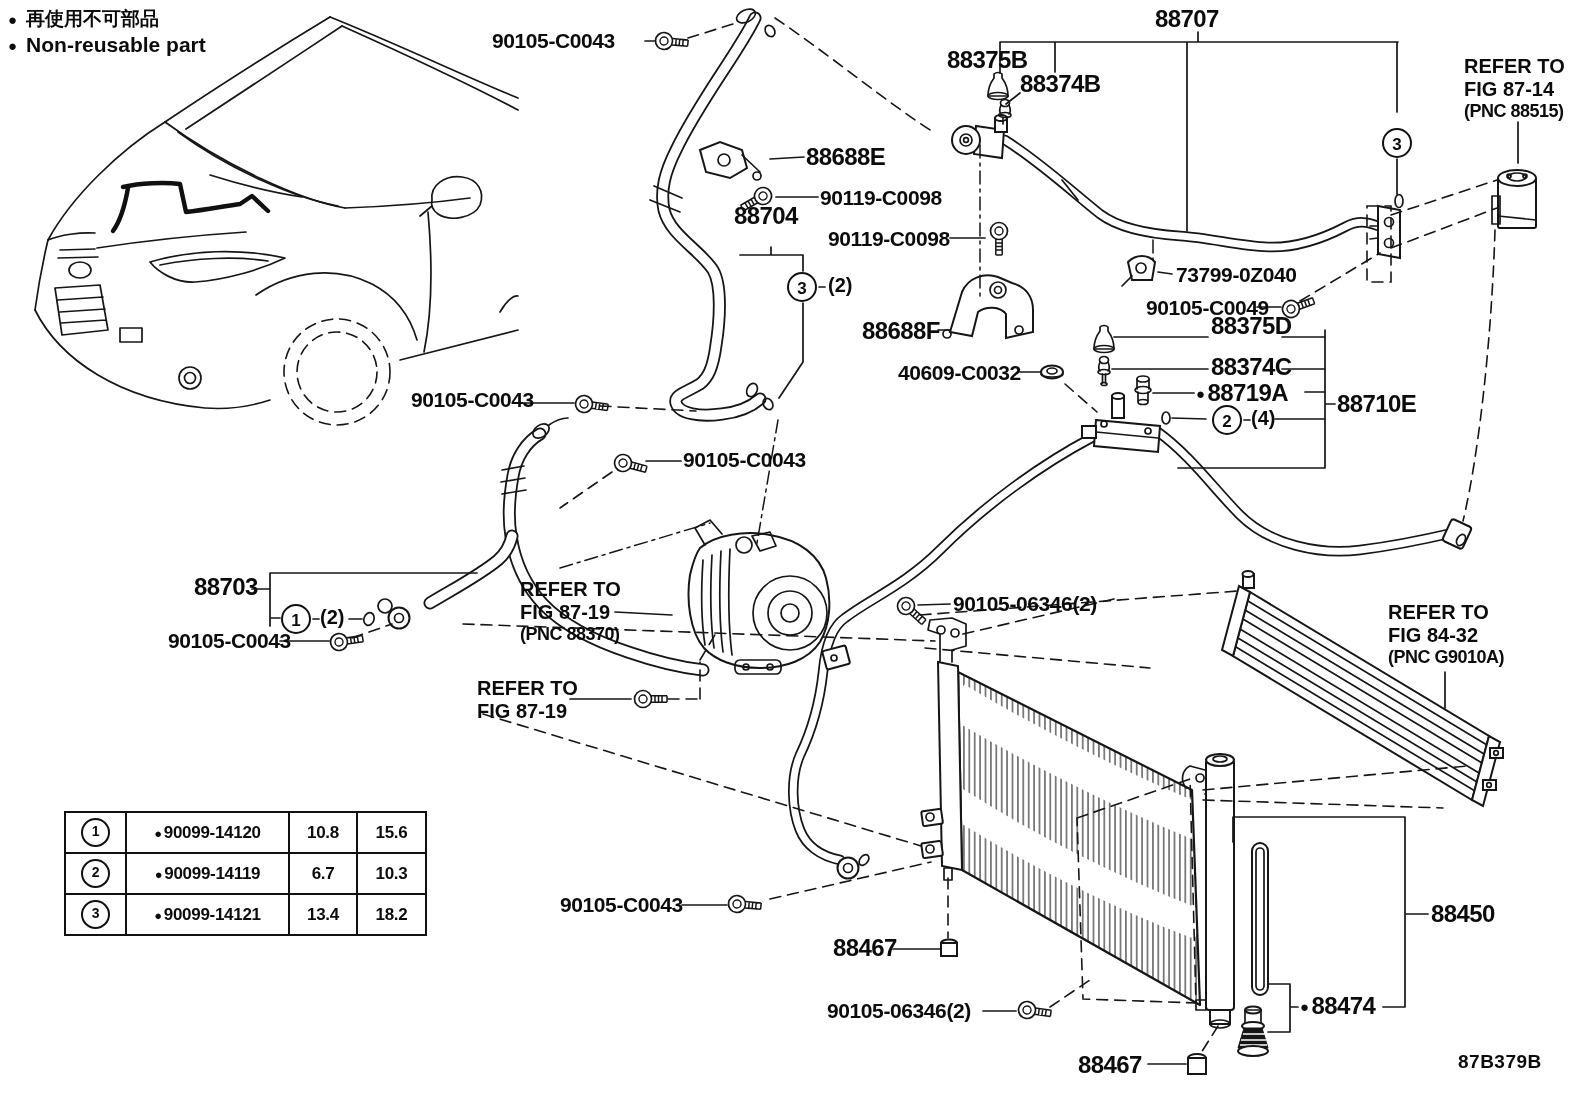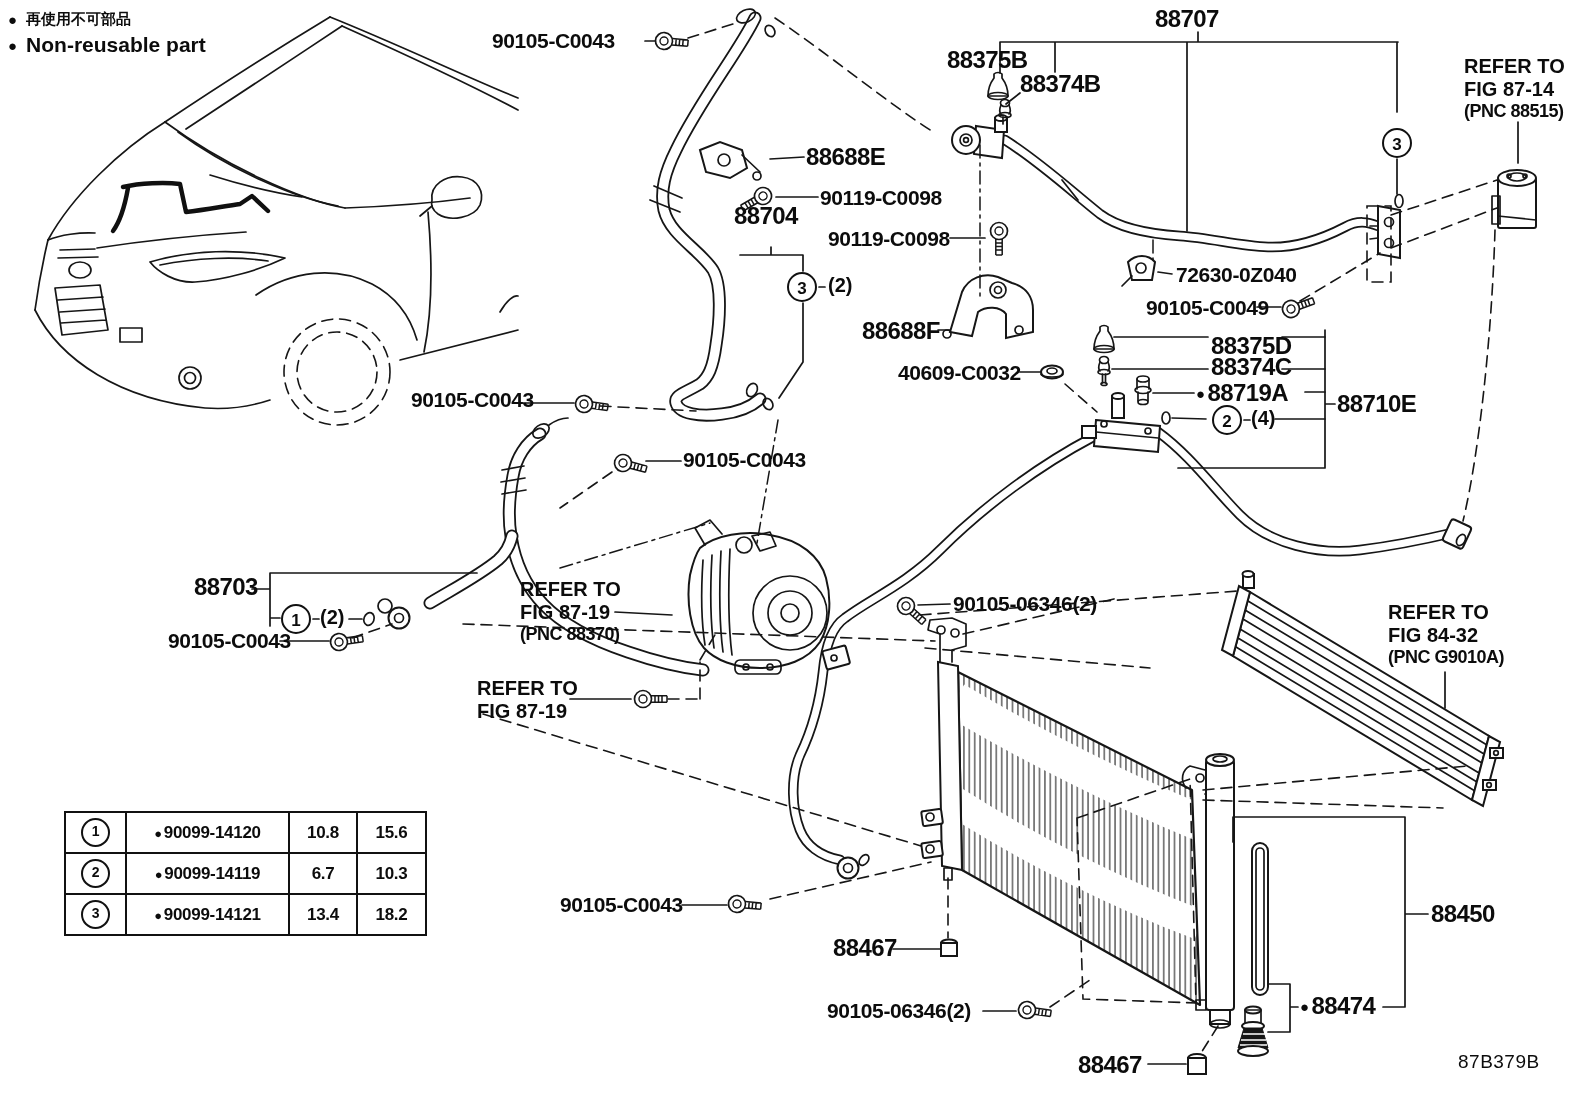--- a/index.html
+++ b/index.html
@@ -20,23 +20,23 @@
   .lg{font-size:24px;letter-spacing:-0.6px;}
   .qty{position:absolute;font-size:20px;font-weight:bold;white-space:nowrap;}
   .ref{position:absolute;font-weight:bold;white-space:nowrap;line-height:1.16;}
   .ref .r1{font-size:20px;}
   .ref .r3{font-size:18px;letter-spacing:-0.5px;}
   .co{position:absolute;width:30px;height:30px;border:2.4px solid #111;border-radius:50%;
       text-align:center;line-height:29px;font-size:17px;font-weight:bold;background:#fff;box-sizing:border-box;}
   .legend{position:absolute;left:8px;top:6px;font-weight:bold;}
   .legend .row{display:flex;align-items:center;gap:9px;height:26px;}
   .legend .dot{font-size:15px;}
-  .legend .jp{font-size:15px;}
+  .legend .jp{font-size:19px;}
   .legend .en{font-size:21px;}
-  .code{position:absolute;left:1458px;top:1051px;font-size:19px;font-weight:normal;letter-spacing:0.5px;}
+  .code{position:absolute;left:1458px;top:1051px;font-size:19px;font-weight:bold;letter-spacing:0.5px;}
   table.sizes{position:absolute;left:64px;top:811px;border-collapse:collapse;table-layout:fixed;}
   table.sizes td{border:2.2px solid #111;text-align:center;padding:0;font-weight:bold;font-size:17px;
       letter-spacing:-0.3px;background:#fff;}
   table.sizes td.nb{border:none;background:transparent;}
   table.sizes .circ{display:inline-block;width:25px;height:25px;border:2px solid #111;border-radius:50%;
       line-height:23px;font-size:14px;font-weight:bold;}
   table.sizes .bdot{font-size:13px;margin-right:2px;}
   .bdot-lbl{font-size:15px;margin-right:3px;vertical-align:2px;}
 </style>
 </head>
@@ -389,25 +389,25 @@
   <div class="lbl lg" style="left:1020px;top:70px">88374B</div>
   <div class="ref" style="left:1464px;top:55px">
     <div class="r1">REFER TO</div>
     <div class="r1">FIG 87-14</div>
     <div class="r3">(PNC 88515)</div>
   </div>
   <div class="lbl lg" style="left:806px;top:143px">88688E</div>
   <div class="lbl" style="left:820px;top:186px">90119-C0098</div>
   <div class="lbl lg" style="left:734px;top:202px">88704</div>
   <div class="lbl" style="left:828px;top:227px">90119-C0098</div>
-  <div class="lbl" style="left:1176px;top:263px">72630-0Z040</div>
+  <div class="lbl" style="left:1176px;top:263px">73799-0Z040</div>
   <div class="lbl" style="left:1146px;top:296px">90105-C0049</div>
   <div class="lbl lg" style="left:862px;top:317px">88688F</div>
   <div class="lbl" style="left:898px;top:361px">40609-C0032</div>
-  <div class="lbl lg" style="left:1211px;top:332px">88375D</div>
+  <div class="lbl lg" style="left:1211px;top:312px">88375D</div>
   <div class="lbl lg" style="left:1211px;top:353px">88374C</div>
   <div class="lbl lg" style="left:1196px;top:379px"><span class="bdot-lbl">●</span><span>88719A</span></div>
   <div class="lbl lg" style="left:1337px;top:390px">88710E</div>
   <div class="lbl" style="left:411px;top:388px">90105-C0043</div>
   <div class="lbl" style="left:683px;top:448px">90105-C0043</div>
   <div class="lbl lg" style="left:194px;top:573px">88703</div>
   <div class="lbl" style="left:168px;top:629px">90105-C0043</div>
   <div class="ref" style="left:520px;top:578px">
     <div class="r1">REFER TO</div>
     <div class="r1">FIG 87-19</div>

